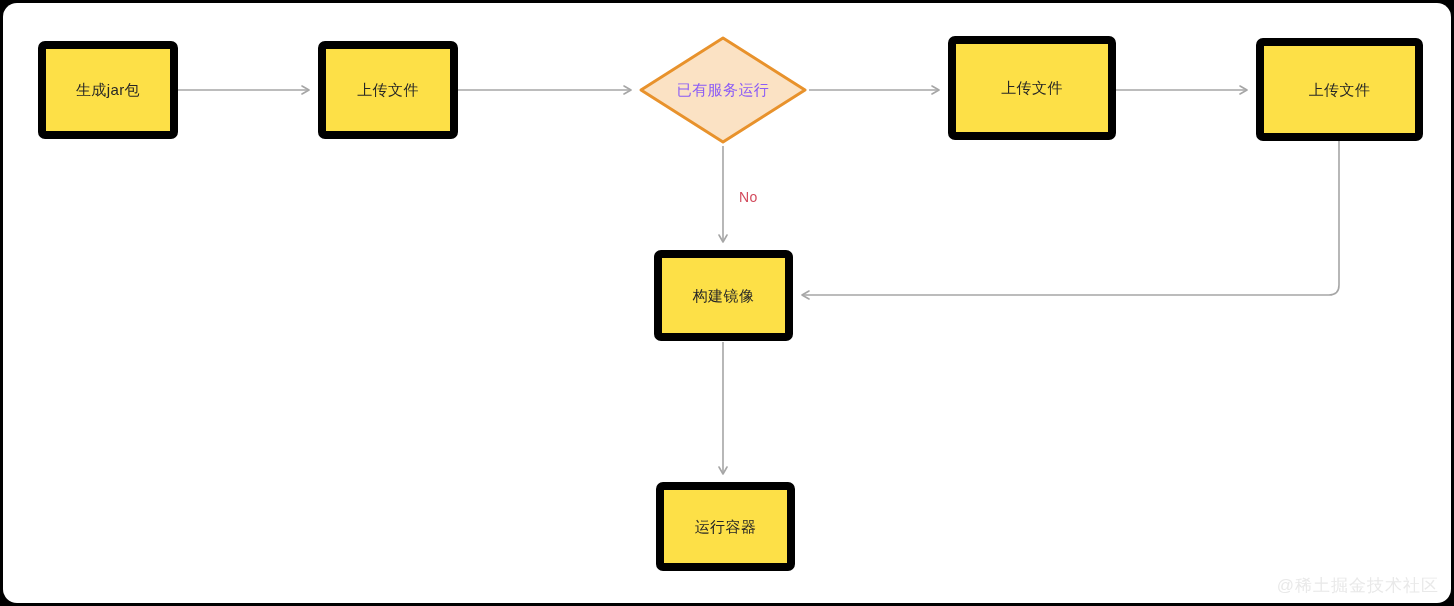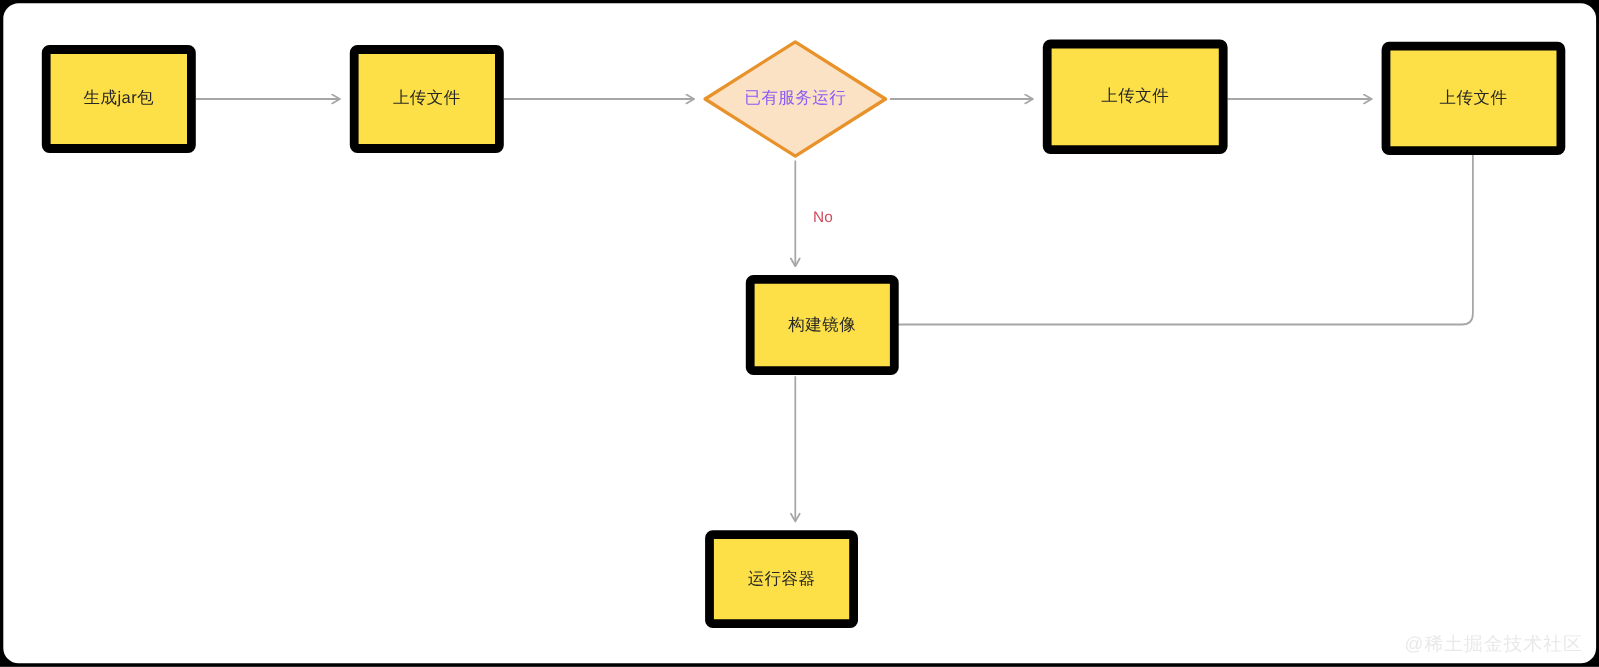--- a/index.html
+++ b/index.html
@@ -134,25 +134,25 @@
   </div>
 
   <div class="node proc" style="left:945px; top:33px; width:168px; height:104px;">
     <span>上传文件</span>
   </div>
 
   <div class="node proc" style="left:1253px; top:35px; width:167px; height:103px;">
     <span>上传文件</span>
   </div>
 
-  <div class="node proc" style="left:651px; top:247px; width:139px; height:91px;margin-left:24px;">
+  <div class="node proc" style="left:651px; top:247px; width:139px; height:91px;">
     <span>构建镜像</span>
   </div>
 
-  <div class="node proc" style="left:638px; top:479px; width:139px; height:89px;">
+  <div class="node proc" style="left:653px; top:479px; width:139px; height:89px;">
     <span>运行容器</span>
   </div>
 
   <div class="edge-label" style="left:724px; top:186px;margin-left:12px;">No</div>
 
   <div class="watermark">@稀土掘金技术社区</div>
 
 </div>
 
 </body></html>

